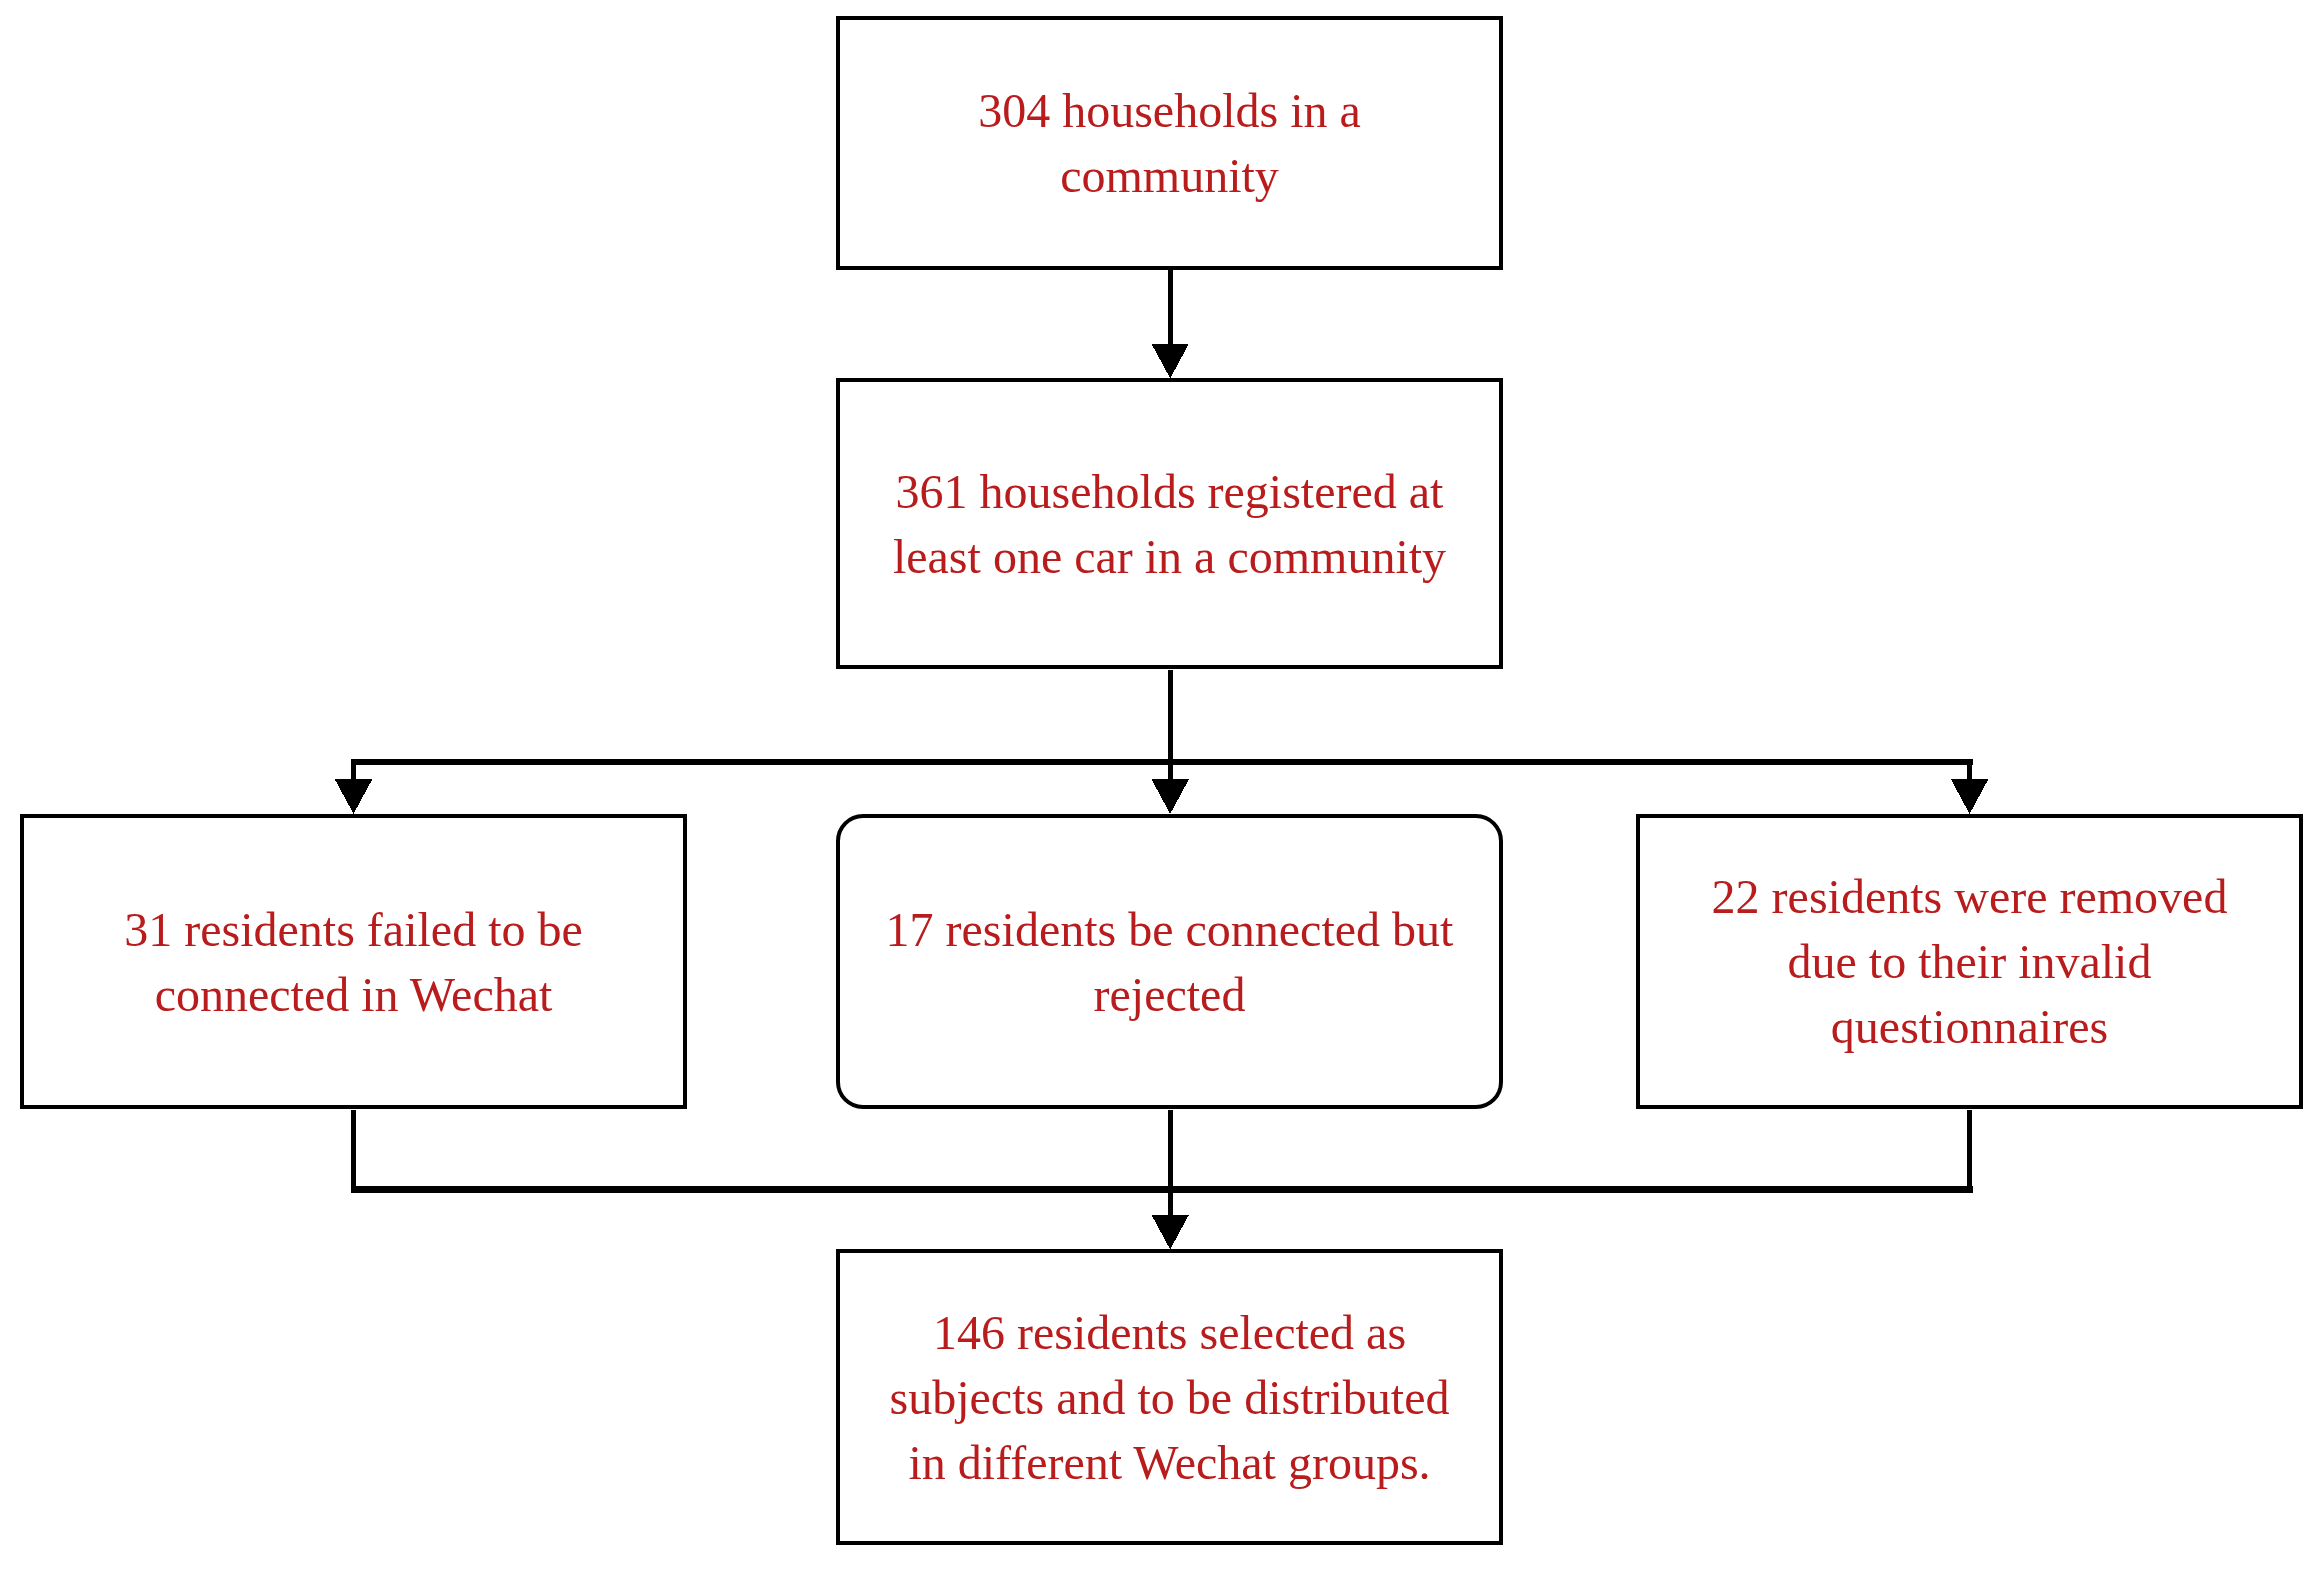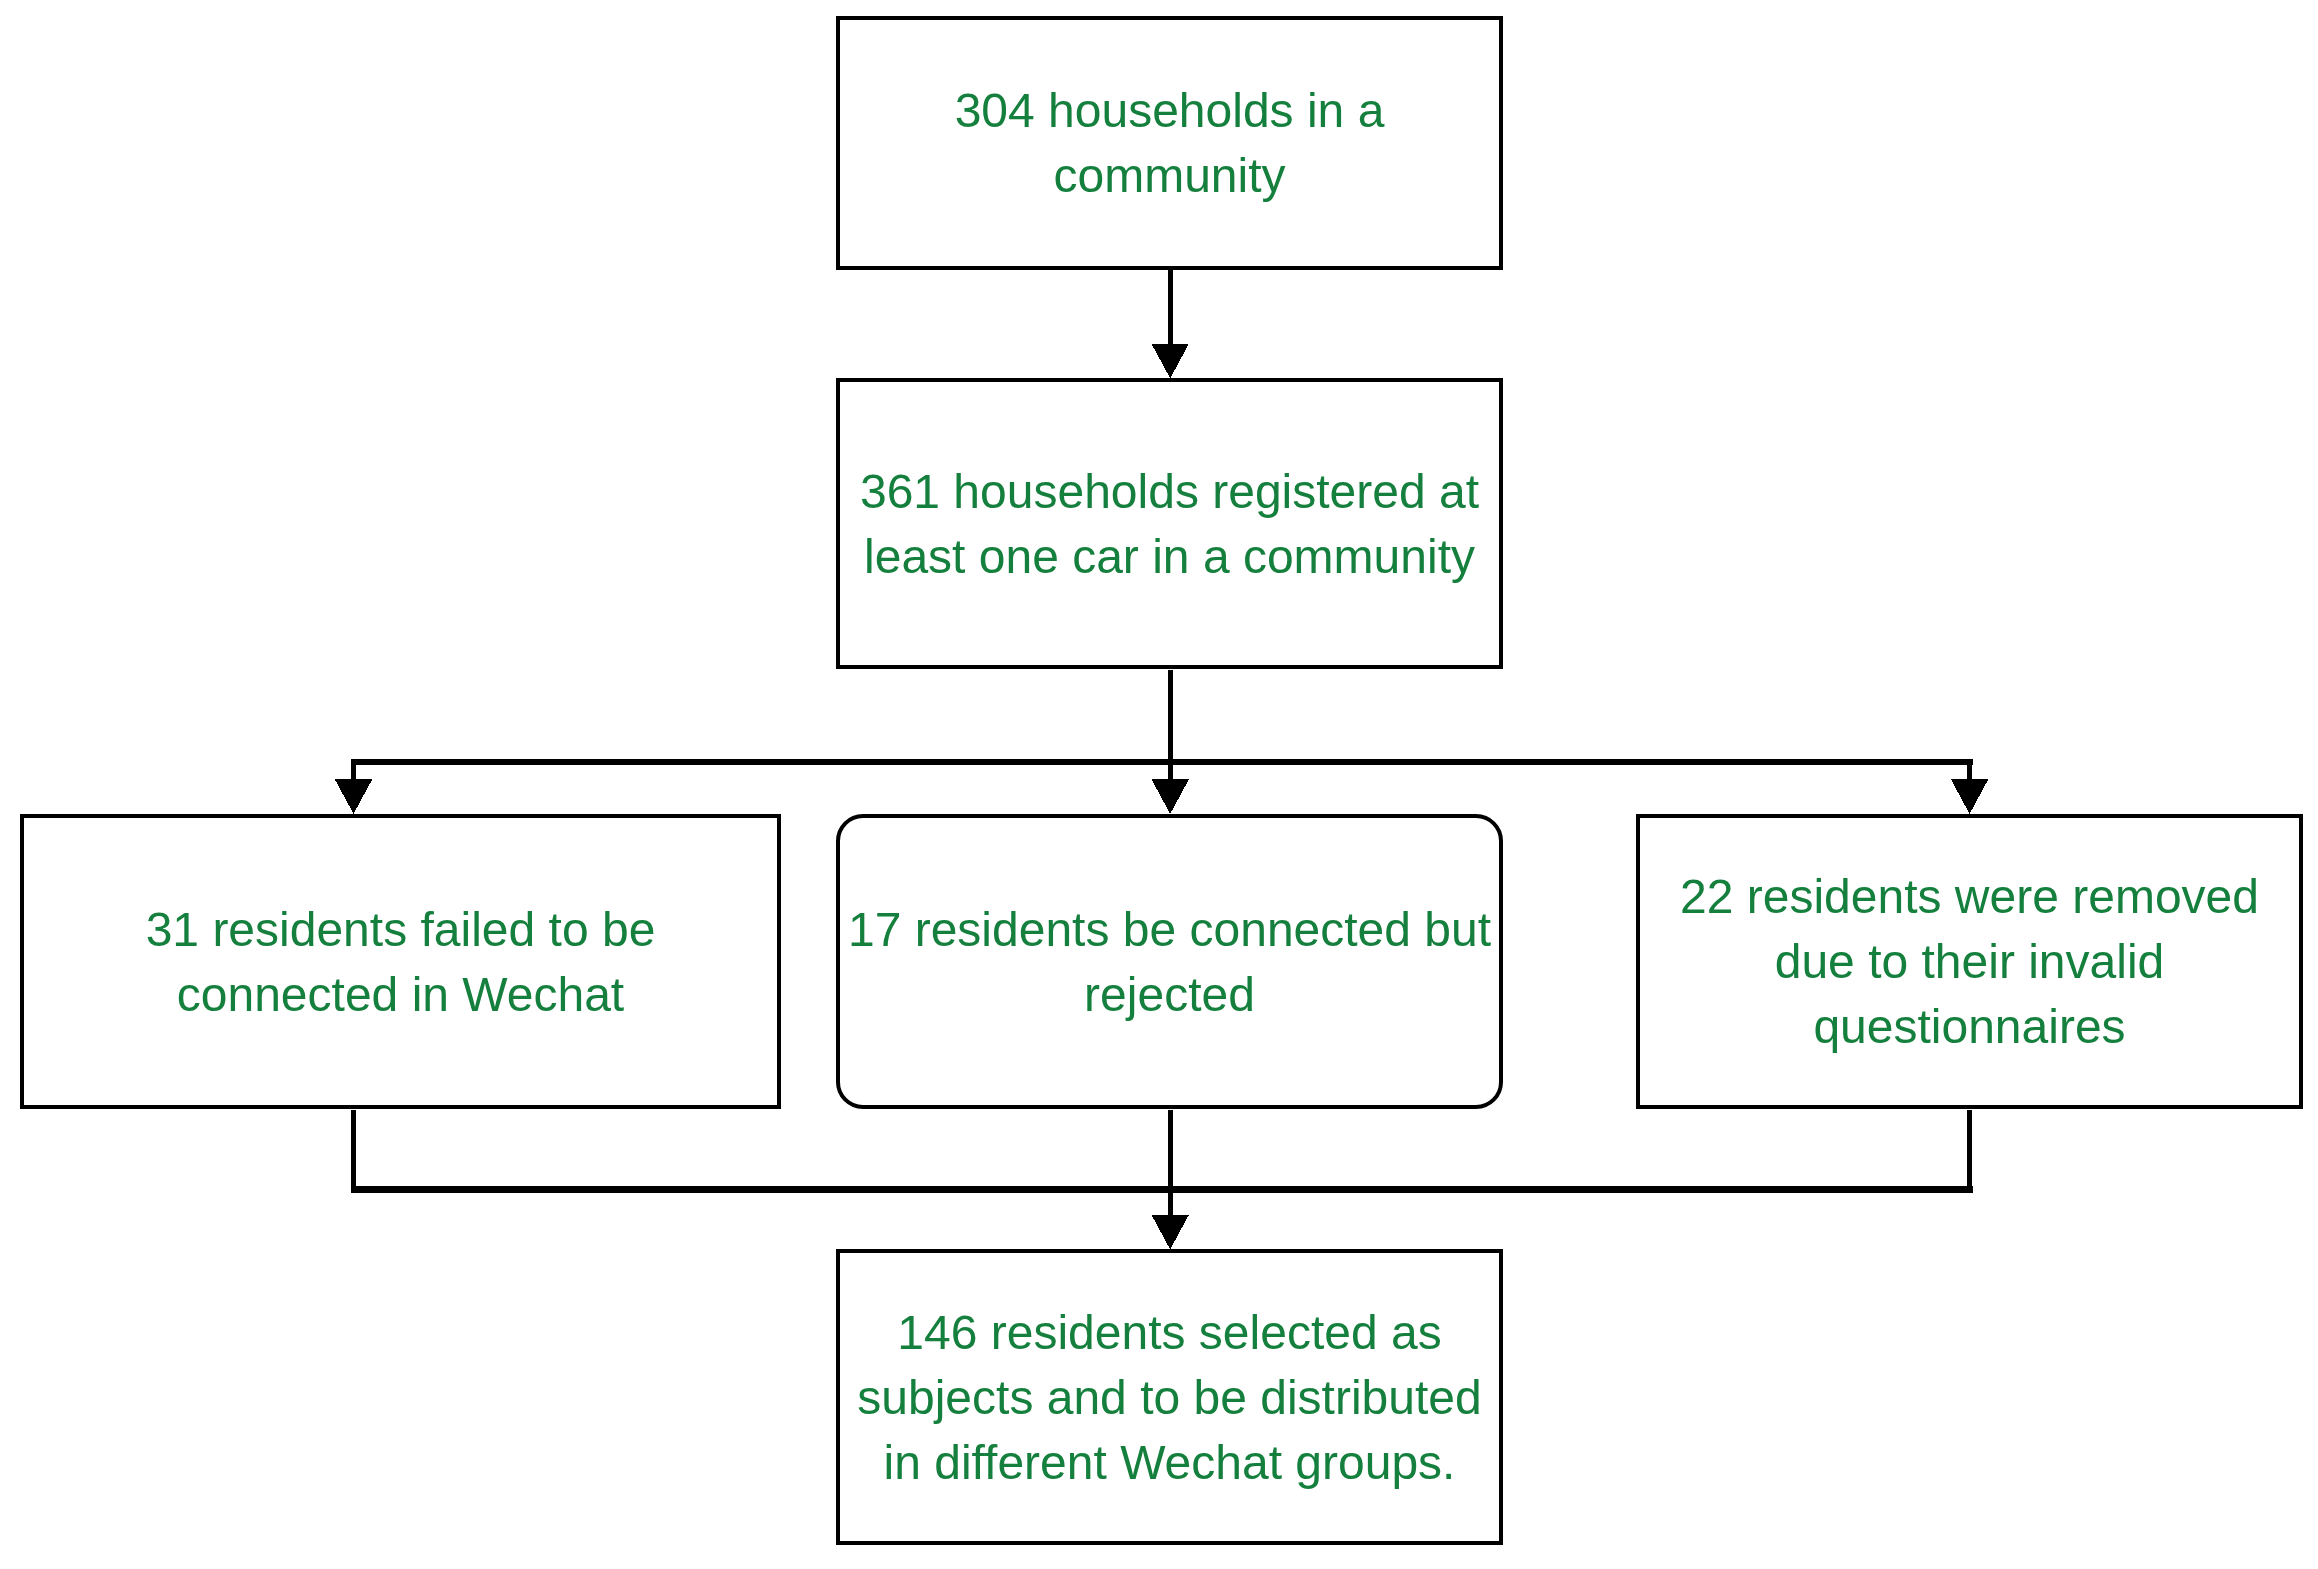--- a/index.html
+++ b/index.html
@@ -31,30 +31,30 @@
   }
   .node {
     position: absolute;
     box-sizing: border-box;
     background: #ffffff;
     border: 4.8px solid #000000;
     display: flex;
     align-items: center;
     justify-content: center;
     text-align: center;
-    font-family: Liberation Sans, sans-serif;
+    font-family: Liberation Serif, serif;
     font-size: 48px;
     line-height: 65px;
-    color: #15803d;
+    color: #b91c1c;
     white-space: pre-line;
     padding: 0 6px;
   }
   .n1 { left: 836px; top: 16px;   width: 667px; height: 254px; }
   .n2 { left: 836px; top: 378px;  width: 667px; height: 291px; }
-  .n3 { left: 20px;   top: 814px; width: 761px; height: 295px; }
+  .n3 { left: 20px;   top: 814px; width: 667px; height: 295px; }
   .n4 { left: 836px; top: 814px; width: 667px; height: 295px; border-radius: 27px; }
   .n5 { left: 1636px; top: 814px; width: 667px; height: 295px; }
   .n6 { left: 836px; top: 1249px; width: 667px; height: 296px; }
 </style>
 </head>
 <body>
 
 <div class="canvas">
 
   <svg class="connectors" viewBox="0 0 3365 2278" shape-rendering="crispEdges" aria-hidden="true">

